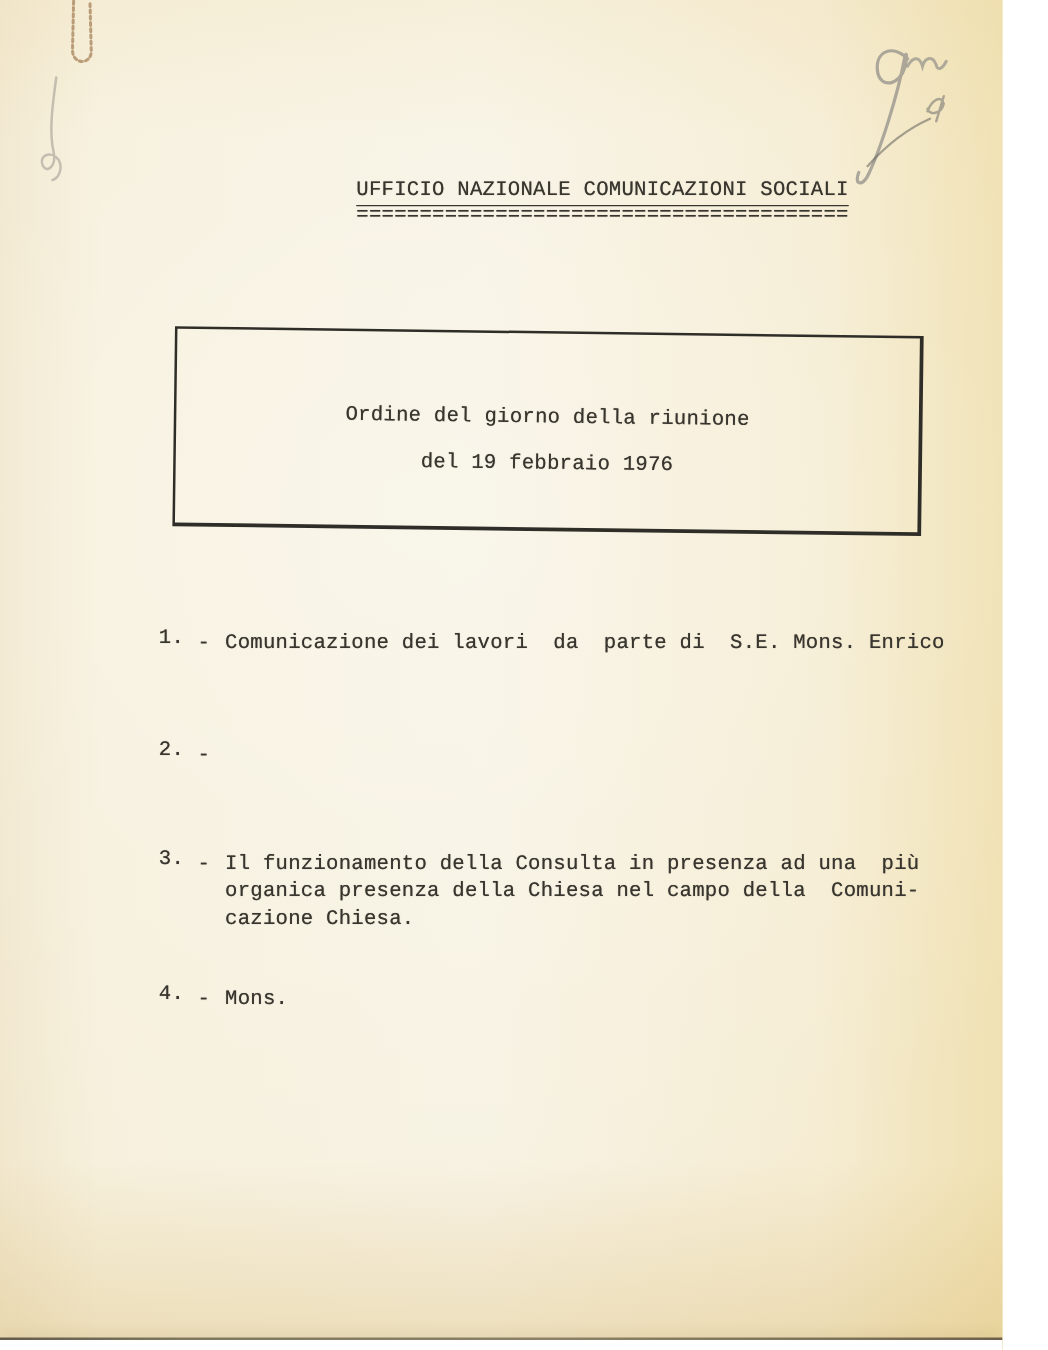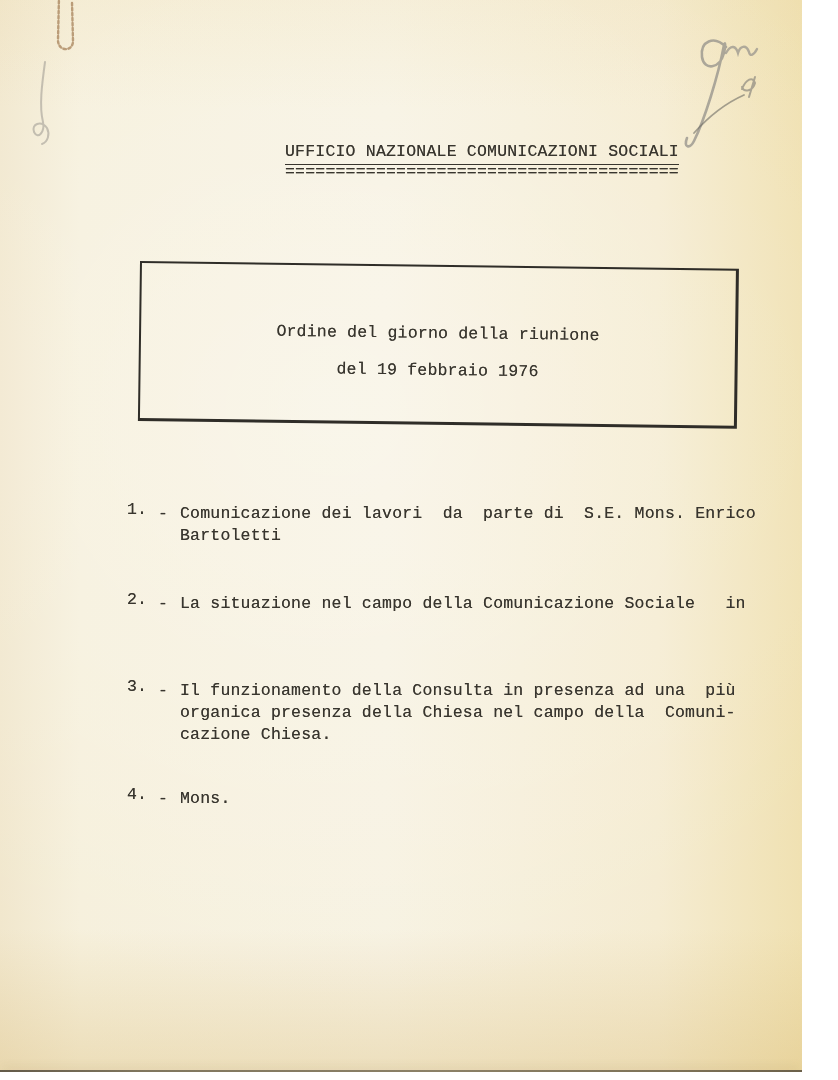--- a/index.html
+++ b/index.html
@@ -91,29 +91,27 @@
   <div class="title-box">
     <div class="typed line1">Ordine del giorno della riunione</div>
     <div class="typed line2">del 19 febbraio 1976</div>
   </div>
 
   <div class="agenda-item item-1">
     <span class="typed num">1.</span>
     <span class="typed dash">-</span>
     <span class="lines">
       <div class="typed">Comunicazione dei lavori  da  parte di  S.E. Mons. Enrico</div>
-      <div class="typed">Bartoletti</div>
     </span>
   </div>
 
   <div class="agenda-item item-2">
     <span class="typed num">2.</span>
     <span class="typed dash">-</span>
     <span class="lines">
-      <div class="typed">La situazione nel campo della Comunicazione Sociale   in</div>
     </span>
   </div>
 
   <div class="agenda-item item-3">
     <span class="typed num">3.</span>
     <span class="typed dash">-</span>
     <span class="lines">
       <div class="typed">Il funzionamento della Consulta in presenza ad una  più</div>
       <div class="typed">organica presenza della Chiesa nel campo della  Comuni-</div>
       <div class="typed">cazione Chiesa.</div>

